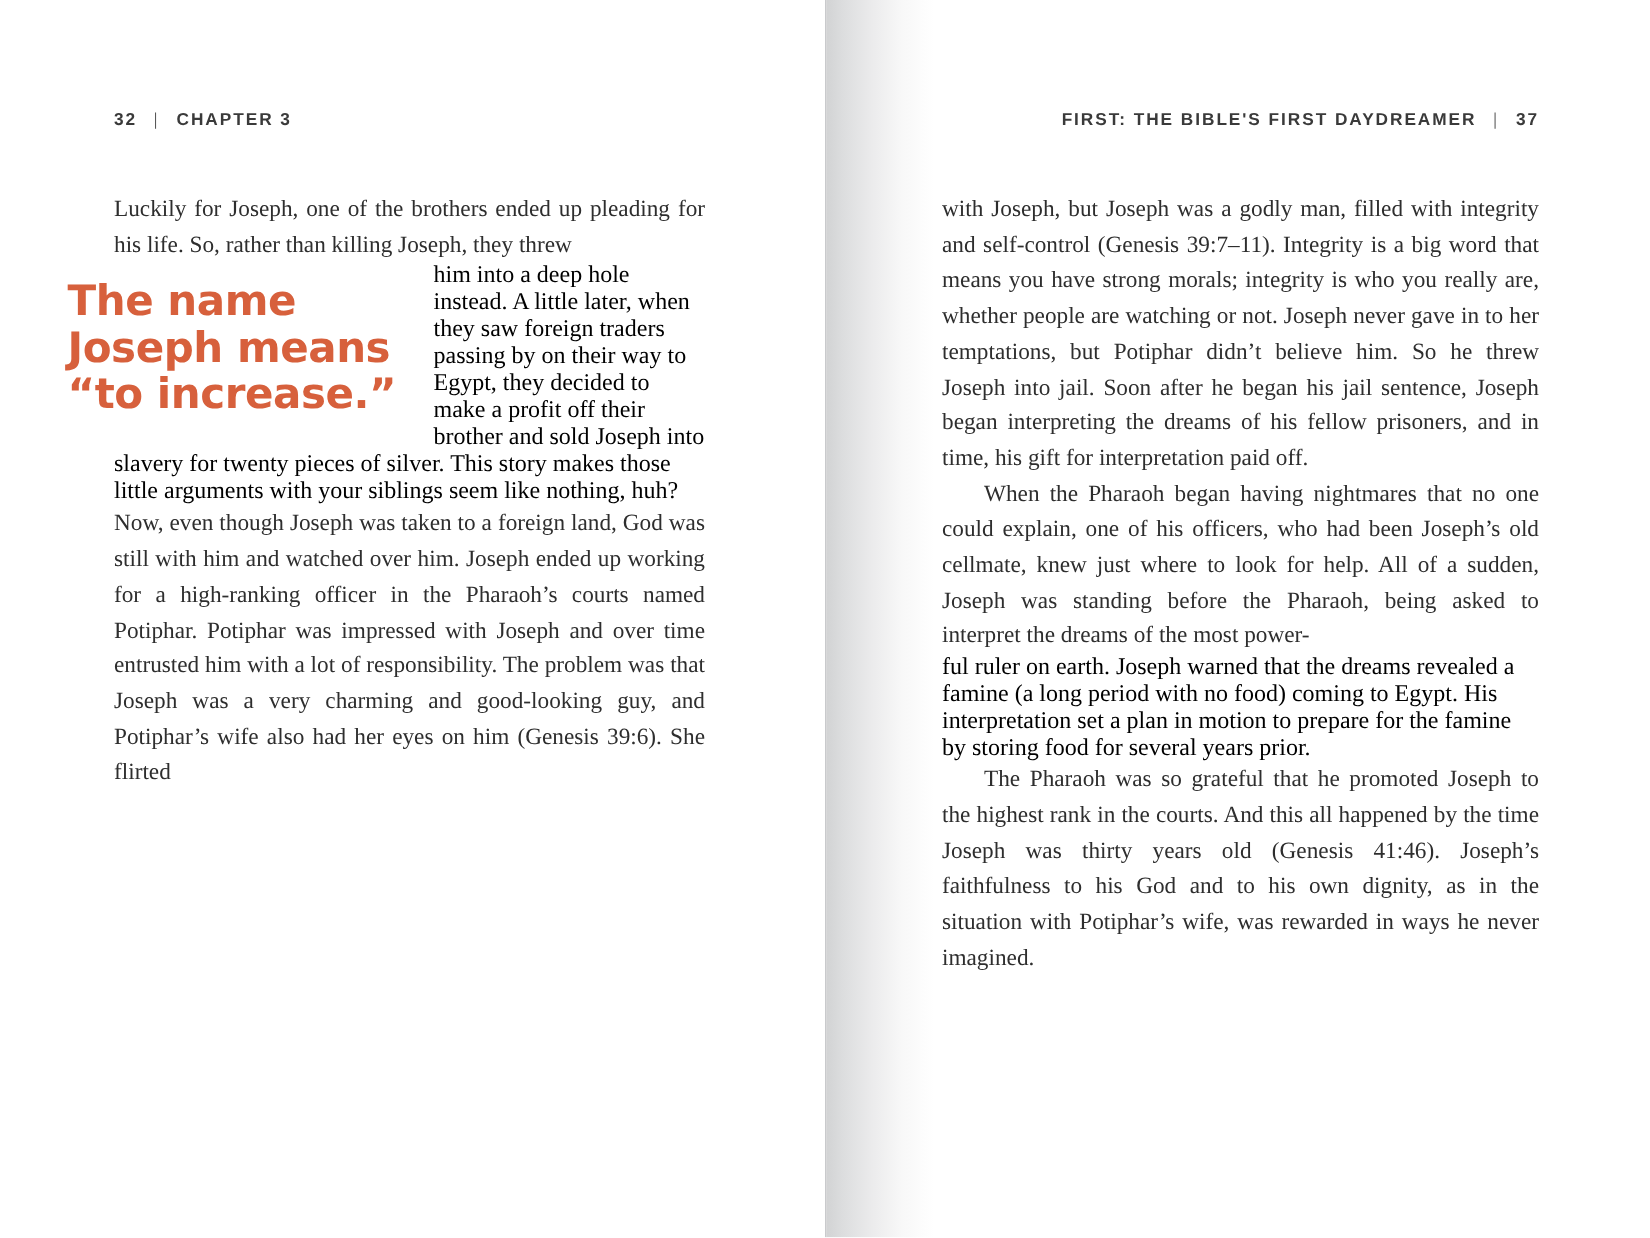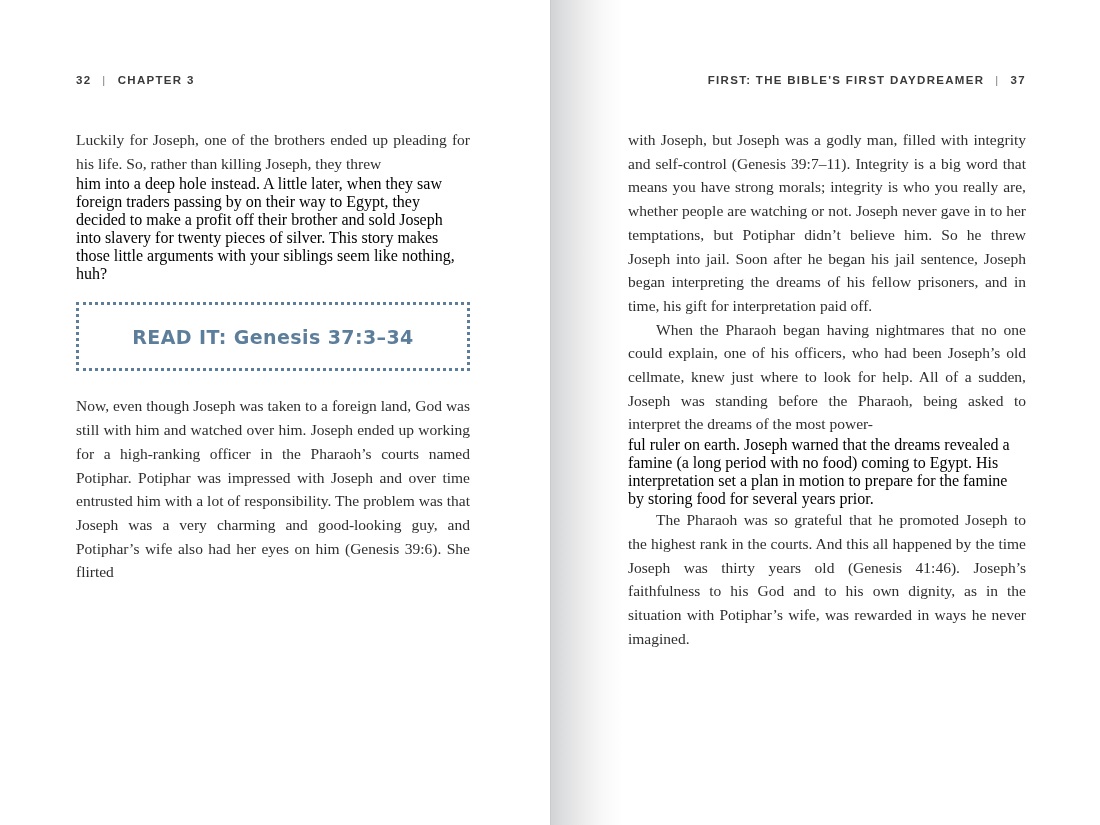--- a/index.html
+++ b/index.html
@@ -111,26 +111,25 @@
 
   <div class="page page-left">
     <div class="page-header">
       <span>32</span>
       <span class="header-divider">|</span>
       <span>CHAPTER 3</span>
     </div>
 
     <div class="page-body">
       <p>
-        <span>Luckily for Joseph, one of the brothers ended up pleading for his life. So, rather than killing Joseph, they threw </span></p><span>him into a deep hole instead. A little later, when they saw foreign traders passing by on their way to Egypt, they decided to make a profit off their brother and sold Joseph into slavery for twenty pieces of silver. This story makes those little arguments with your siblings seem like nothing, huh?</span>
+        <span>Luckily for Joseph, one of the brothers ended up pleading for his life. So, rather than killing Joseph, they threw </span></p><aside class="pull-quote-left">The name
+Joseph means
+“to increase.”</aside><span>him into a deep hole instead. A little later, when they saw foreign traders passing by on their way to Egypt, they decided to make a profit off their brother and sold Joseph into slavery for twenty pieces of silver. This story makes those little arguments with your siblings seem like nothing, huh?</span>
       <p></p>
 
-      <div class="read-it-box">
-        <span class="read-it-label">READ IT: Genesis 37:3–34</span>
-      </div>
 
       <p>Now, even though Joseph was taken to a foreign land, God was still with him and watched over him. Joseph ended up working for a high-ranking officer in the Pharaoh’s courts named Potiphar. Potiphar was impressed with Joseph and over time entrusted him with a lot of responsibility. The problem was that Joseph was a very charming and good-looking guy, and Potiphar’s wife also had her eyes on him (Genesis 39:6). She flirted</p>
     </div>
   </div>
 
   <div class="page page-right">
     <div class="page-header right">
       <span>FIRST: THE BIBLE'S FIRST DAYDREAMER</span>
       <span class="header-divider">|</span>
       <span>37</span>

